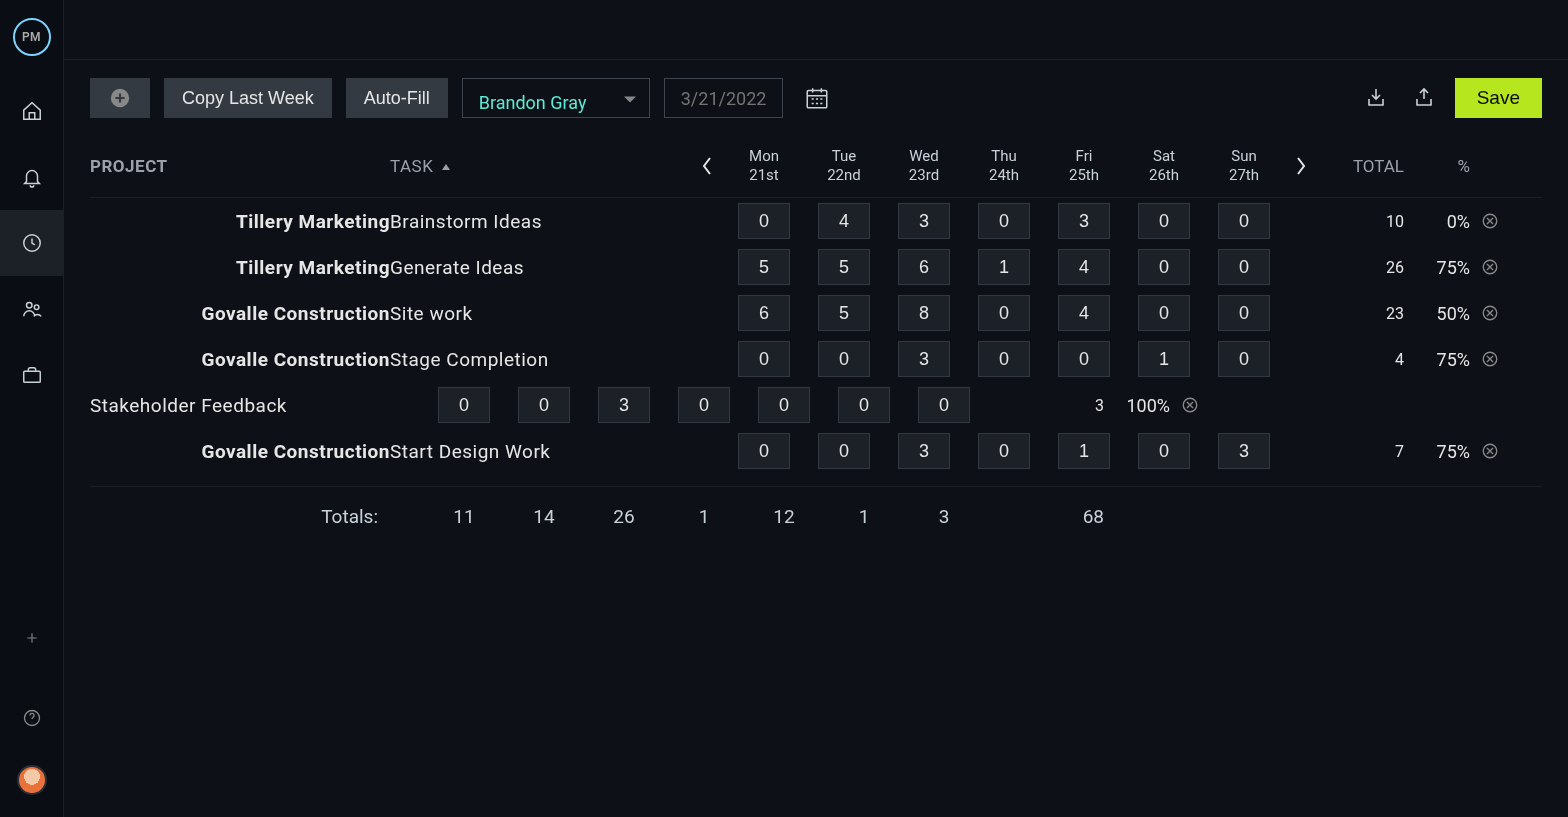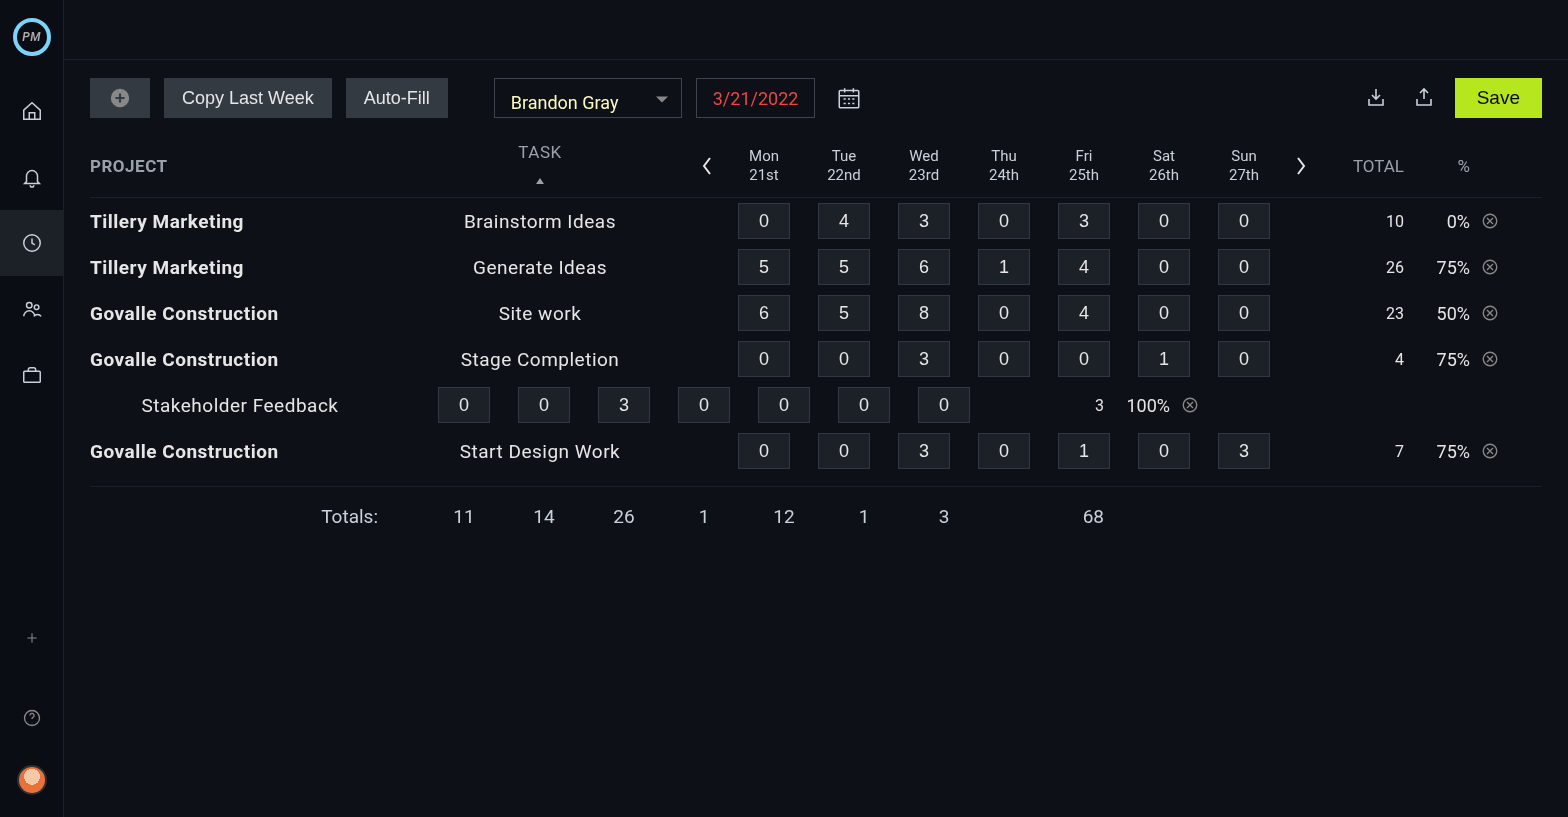--- a/index.html
+++ b/index.html
@@ -1,63 +1,63 @@
 <!DOCTYPE html>
 <html><head>
 <meta charset="utf-8">
 <style>
 * { margin: 0; padding: 0; box-sizing: border-box; }
 html, body { width: 1568px; height: 817px; overflow: hidden; font-family: -apple-system, BlinkMacSystemFont, "Segoe UI", Roboto, sans-serif; background: #0d1117; color: #c9d1d9; }
 body { display: flex; }
 
 
 .sidebar { width: 64px; background: #0a0e14; display: flex; flex-direction: column; align-items: center; border-right: 1px solid #1a1f28; flex-shrink: 0; height: 100%; }
-.logo { width: 38px; height: 38px; border: 4px solid #7dd3fc; border-radius: 50%; display: flex; align-items: center; justify-content: center; margin-top: 18px; margin-bottom: 22px; font-size: 12px; font-weight: 600; color: #aaa; letter-spacing: 0.5px; font-style: italic; }
+.logo { width: 38px; height: 38px; border: 2px solid #7dd3fc; border-radius: 50%; display: flex; align-items: center; justify-content: center; margin-top: 18px; margin-bottom: 22px; font-size: 12px; font-weight: 600; color: #aaa; letter-spacing: 0.5px; }
 .sidebar-icons { display: flex; flex-direction: column; align-items: center; gap: 0; flex: 1; width: 100%; }
 .sidebar-item { width: 64px; height: 66px; display: flex; align-items: center; justify-content: center; cursor: pointer; position: relative; }
 .sidebar-item.active { background: #1c2128; }
 .sidebar-item svg { width: 22px; height: 22px; stroke: #c9d1d9; fill: none; stroke-width: 1.6; }
 .sidebar-bottom { display: flex; flex-direction: column; align-items: center; gap: 14px; padding-bottom: 22px; width: 100%; }
 .sidebar-plus svg { width: 16px; height: 16px; stroke: #888; }
 .sidebar-help svg { width: 20px; height: 20px; stroke: #888; }
 .avatar { width: 30px; height: 30px; border-radius: 50%; background: radial-gradient(circle at 50% 38%, #f4c9a8 0 38%, transparent 38%), #e8723a; border: 2px solid #2a2f38; }
 
 
 .main { flex: 1; display: flex; flex-direction: column; background: #0d1117; }
 .topbar { height: 60px; border-bottom: 1px solid #1a1f28; }
 .toolbar { display: flex; align-items: center; padding: 18px 26px 16px 26px; gap: 14px; }
 .btn { height: 40px; background: #343a42; color: #e6e6e6; border: none; font-size: 18px; padding: 0 18px; cursor: pointer; display: flex; align-items: center; justify-content: center; }
 .btn-icon-only { width: 60px; padding: 0; }
 .btn-icon-only svg { width: 22px; height: 22px; fill: #888; }
-.select { height: 40px; background: #0d1117; border: 1px solid #3d444d; padding: 8px 44px 0 16px; font-size: 18px; color: #fef9c3; position: relative; display: flex; align-items: center; cursor: pointer; min-width: 188px; margin-left: 32px; }
+.select { height: 40px; background: #0d1117; border: 1px solid #3d444d; padding: 8px 44px 0 16px; font-size: 18px; color: #5eead4; position: relative; display: flex; align-items: center; cursor: pointer; min-width: 188px; }
 .select .caret { position: absolute; right: 12px; top: 50%; transform: translateY(-50%); }
 .select .caret svg { width: 14px; height: 10px; fill: #888; }
-.datebox { height: 40px; background: #0d1117; border: 1px solid #3d444d; padding: 0 16px; font-size: 18px; color: #ef4444; display: flex; align-items: center; cursor: pointer; }
+.datebox { height: 40px; background: #0d1117; border: 1px solid #3d444d; padding: 0 16px; font-size: 18px; color: #737373; display: flex; align-items: center; cursor: pointer; }
 .cal-icon { width: 40px; height: 40px; display: flex; align-items: center; justify-content: center; cursor: pointer; }
 .cal-icon svg { width: 26px; height: 26px; stroke: #c9d1d9; fill: none; stroke-width: 1.4; }
 .toolbar-spacer { flex: 1; }
 .tool-icon { width: 34px; height: 34px; display: flex; align-items: center; justify-content: center; cursor: pointer; }
 .tool-icon svg { width: 24px; height: 24px; stroke: #c9d1d9; fill: none; stroke-width: 1.6; }
 .save-btn { height: 40px; background: #b6e61e; color: #0a0a0a; font-size: 19px; font-weight: 500; border: none; padding: 0 22px; cursor: pointer; }
 
 
 .table-wrap { padding: 0 26px; }
 .header-row { display: flex; align-items: center; height: 64px; border-bottom: 1px solid #1a1f28; color: #9aa1aa; }
 .col-project { width: 300px; font-size: 17px; letter-spacing: 0.5px; font-weight: bold; }
-.col-task { width: 300px; font-size: 17px; letter-spacing: 0.5px; display: flex; align-items: center; gap: 8px; flex-direction: column; }
+.col-task { width: 300px; font-size: 17px; letter-spacing: 0.5px; display: flex; align-items: center; gap: 8px; }
 .sort-caret svg { width: 10px; height: 10px; fill: #9aa1aa; }
 .col-nav { width: 34px; display: flex; align-items: center; justify-content: center; cursor: pointer; }
 .col-nav svg { width: 14px; height: 24px; stroke: #e6e6e6; fill: none; stroke-width: 2; }
 .col-day { width: 80px; text-align: center; font-size: 15px; line-height: 1.25; color: #c9d1d9; }
 .col-total { width: 90px; text-align: right; font-size: 17px; padding-right: 4px; }
 .col-pct { width: 62px; text-align: right; font-size: 17px; }
 .col-del { width: 40px; }
 
 .data-row { display: flex; align-items: center; height: 46px; font-size: 18px; color: #e6e6e6; }
-.data-row .col-project, .data-row .col-task { font-size: 19px; }
+.data-row .col-project, .data-row .col-task { font-size: 19px; text-align: right; }
 .hour-input { width: 52px; height: 36px; background: #1c2128; border: 1px solid #323842; color: #e6e6e6; text-align: center; font-size: 18px; outline: none; }
 .col-day-cell { width: 80px; display: flex; justify-content: center; }
 .total-val { width: 90px; text-align: right; font-size: 16px; padding-right: 4px; }
 .pct-val { width: 62px; text-align: right; font-size: 18px; }
 .del-cell { width: 40px; display: flex; justify-content: center; align-items: center; cursor: pointer; }
 .del-cell svg { width: 18px; height: 18px; stroke: #888; fill: none; stroke-width: 1.8; }
 
 .footer-row { display: flex; align-items: center; height: 60px; border-top: 1px solid #1a1f28; margin-top: 12px; color: #c9d1d9; font-size: 19px; }
 .footer-updated { width: 300px; color: #7a8290; }
 .footer-totals-label { width: 300px; text-align: right; padding-right: 12px; }

